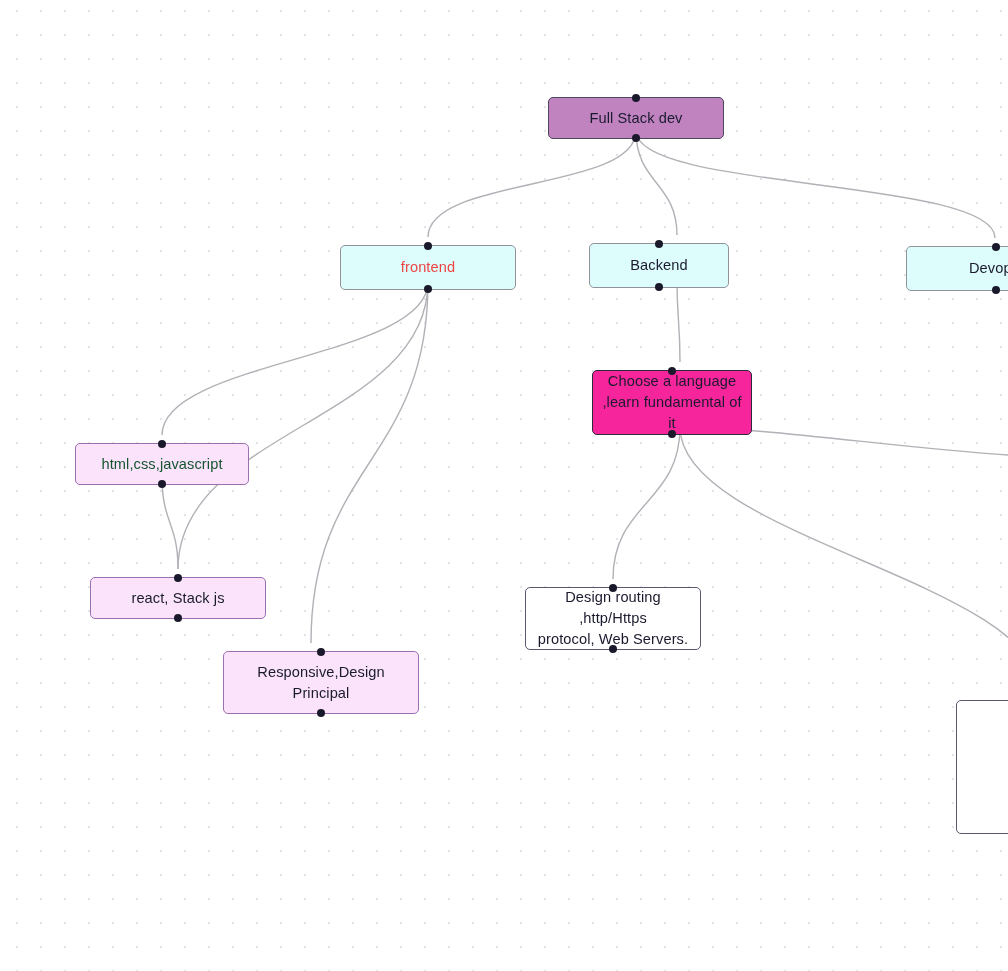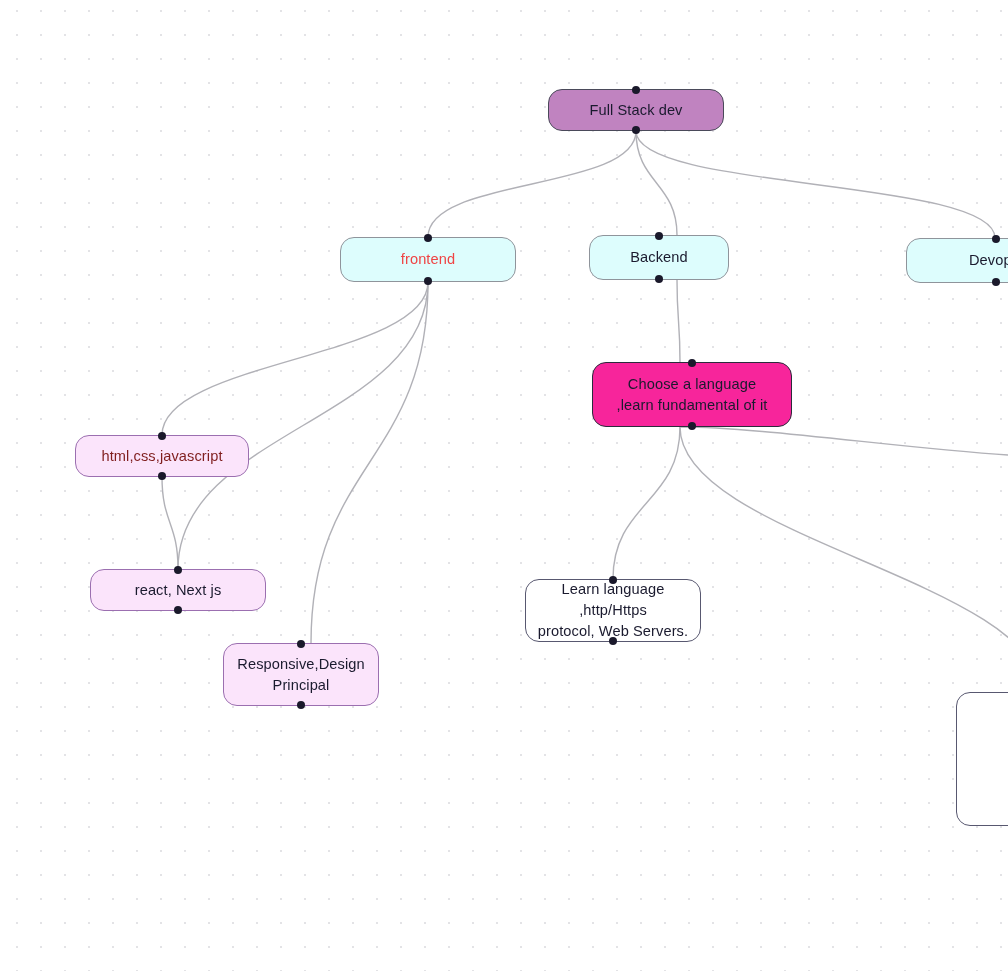--- a/index.html
+++ b/index.html
@@ -30,30 +30,31 @@
     pointer-events: none;
   }
   .edge-path {
     fill: none;
     stroke: #b1b1b7;
     stroke-width: 1.4;
   }
   .node {
     position: absolute;
     box-sizing: border-box;
-    border-radius: 14px;
+    border-radius: 5px;
     display: flex;
     align-items: center;
     justify-content: center;
     text-align: center;
     font-size: 14.6px;
     line-height: 21px;
     color: #1a1a2e;
     letter-spacing: 0.1px;
     padding: 4px 8px;
+    margin-top: 8px;
   }
   .node-label {
     display: block;
     white-space: pre-line;
   }
   .handle {
     position: absolute;
     width: 8px;
     height: 8px;
     border-radius: 50%;
@@ -99,44 +100,44 @@
       <div class="node" style="left: 589px; top: 235px; width: 140px; height: 45px; background: rgb(221, 253, 253); border: 1px solid rgb(143, 148, 155); color: rgb(26, 26, 46);">
         <span class="node-label">Backend</span>
         <span class="handle top" style="background: rgb(26, 25, 43);"></span>
         <span class="handle bottom" style="background: rgb(26, 25, 43);"></span>
       </div>
       <div class="node" style="left: 906px; top: 238px; width: 176px; height: 45px; background: rgb(221, 253, 253); border: 1px solid rgb(143, 148, 155); color: rgb(26, 26, 46);">
         <span class="node-label">Devops</span>
         <span class="handle top off-right" style="background: rgb(26, 25, 43); left: 85px;"></span>
         <span class="handle bottom off-right" style="background: rgb(26, 25, 43); left: 85px;"></span>
       </div>
-      <div class="node" style="left: 592px; top: 362px; width: 200px; height: 65px; background: rgb(247, 37, 155); border: 1px solid rgb(43, 43, 60); color: rgb(26, 26, 46);">
+      <div class="node" style="left: 592px; top: 362px; width: 160px; height: 65px; background: rgb(247, 37, 155); border: 1px solid rgb(43, 43, 60); color: rgb(26, 26, 46);">
         <span class="node-label">Choose a language
 ,learn fundamental of it</span>
         <span class="handle top" style="background: rgb(26, 25, 43);"></span>
         <span class="handle bottom" style="background: rgb(26, 25, 43);"></span>
       </div>
-      <div class="node" style="left: 75px; top: 435px; width: 174px; height: 42px; background: rgb(251, 228, 251); border: 1px solid rgb(155, 111, 176); color: #7f1d1d;">
+      <div class="node" style="left: 75px; top: 435px; width: 174px; height: 42px; background: rgb(251, 228, 251); border: 1px solid rgb(155, 111, 176); color: #14532d;">
         <span class="node-label">html,css,javascript</span>
         <span class="handle top" style="background: rgb(26, 25, 43);"></span>
         <span class="handle bottom" style="background: rgb(26, 25, 43);"></span>
       </div>
       <div class="node" style="left: 90px; top: 569px; width: 176px; height: 42px; background: rgb(251, 228, 251); border: 1px solid rgb(155, 111, 176); color: rgb(26, 26, 46);">
-        <span class="node-label">react, Next js</span>
+        <span class="node-label">react, Stack js</span>
         <span class="handle top" style="background: rgb(26, 25, 43);"></span>
         <span class="handle bottom" style="background: rgb(26, 25, 43);"></span>
       </div>
-      <div class="node" style="left: 223px; top: 643px; width: 156px; height: 63px; background: rgb(251, 228, 251); border: 1px solid rgb(155, 111, 176); color: rgb(26, 26, 46);">
+      <div class="node" style="left: 223px; top: 643px; width: 196px; height: 63px; background: rgb(251, 228, 251); border: 1px solid rgb(155, 111, 176); color: rgb(26, 26, 46);">
         <span class="node-label">Responsive,Design
 Principal</span>
         <span class="handle top" style="background: rgb(26, 25, 43);"></span>
         <span class="handle bottom" style="background: rgb(26, 25, 43);"></span>
       </div>
       <div class="node" style="left: 525px; top: 579px; width: 176px; height: 63px; background: rgb(255, 255, 255); border: 1px solid rgb(88, 88, 112); color: rgb(26, 26, 46);">
-        <span class="node-label">Learn language ,http/Https
+        <span class="node-label">Design routing ,http/Https
 protocol, Web Servers.</span>
         <span class="handle top" style="background: rgb(26, 25, 43);"></span>
         <span class="handle bottom" style="background: rgb(26, 25, 43);"></span>
       </div>
       <div class="node" style="left: 956px; top: 692px; width: 176px; height: 134px; background: rgb(255, 255, 255); border: 1px solid rgb(88, 88, 112); color: rgb(26, 26, 46);"></div>
     </div>
 
 </div>
 
 </body></html>

